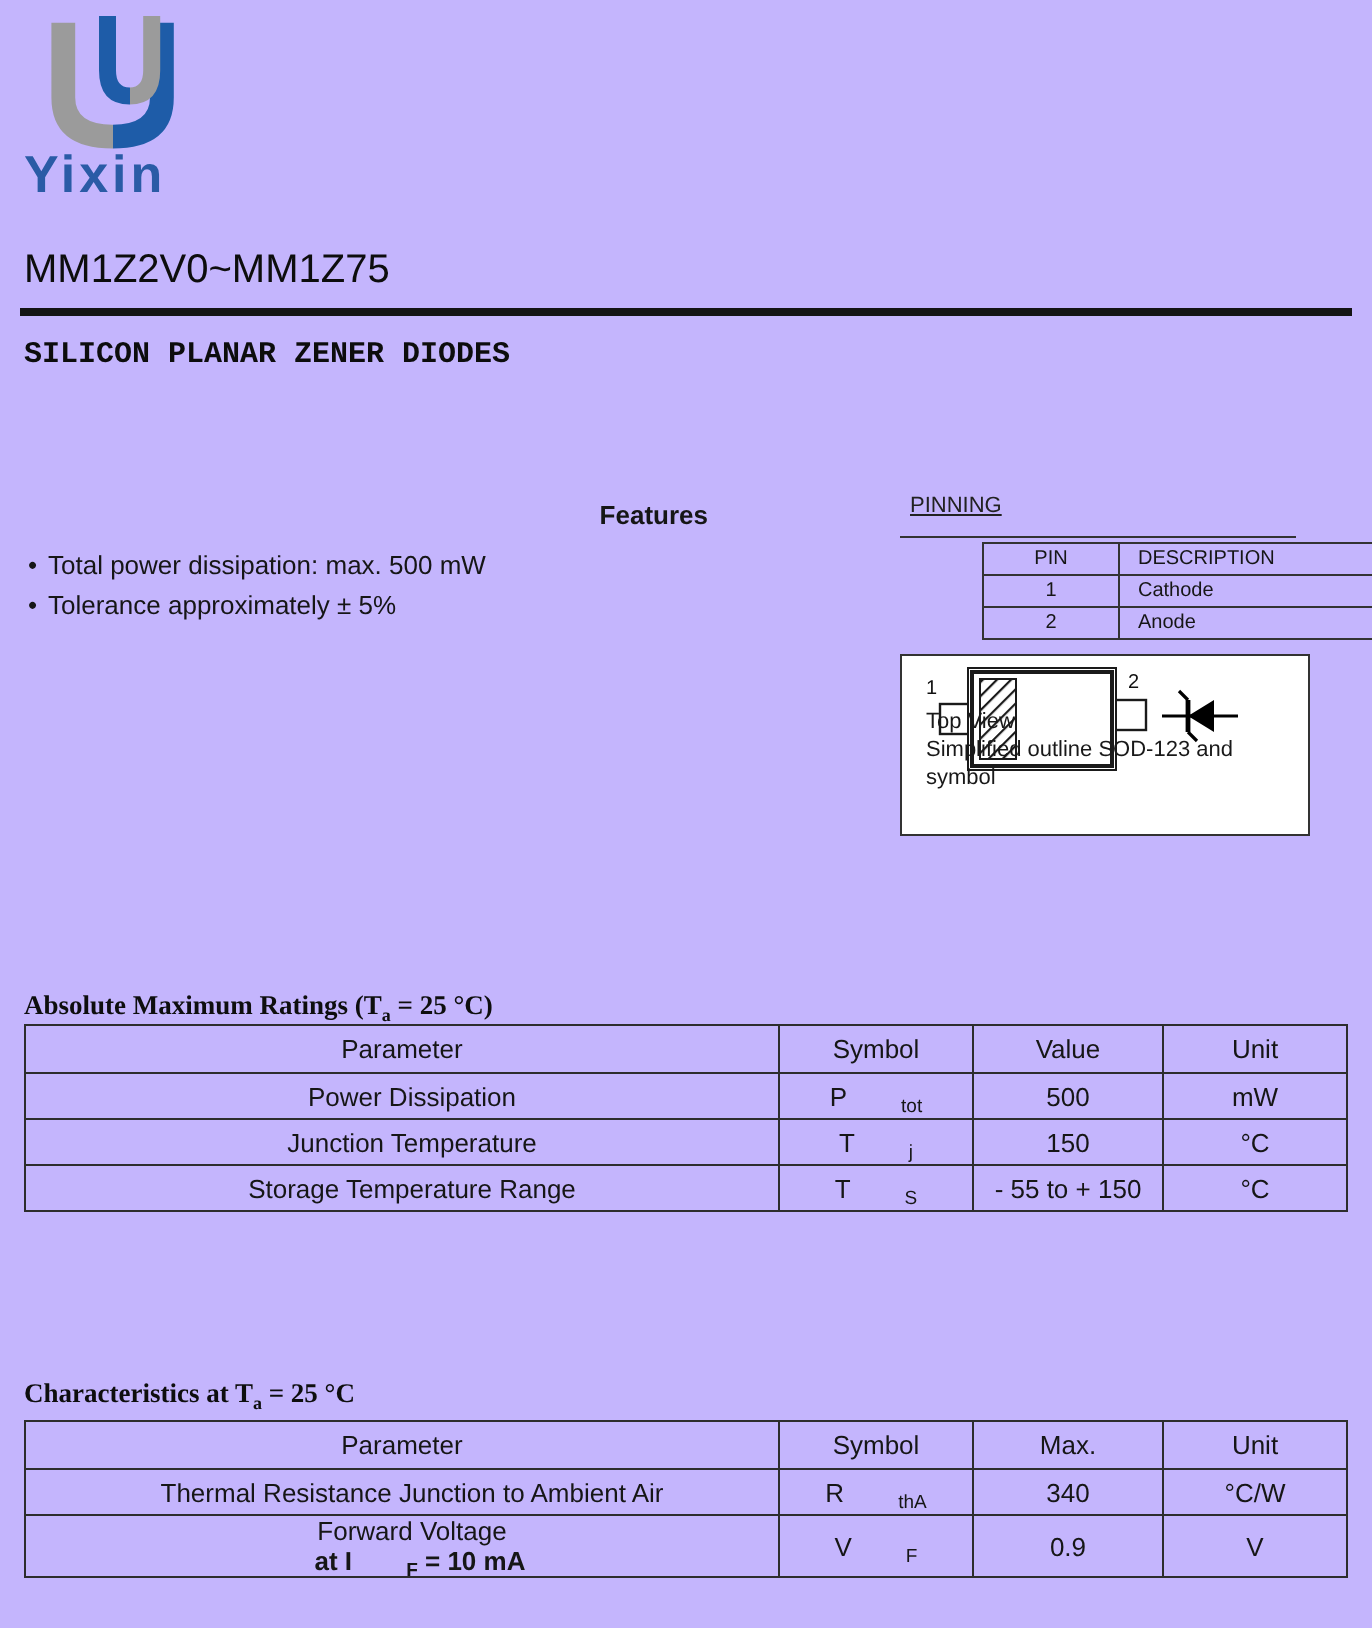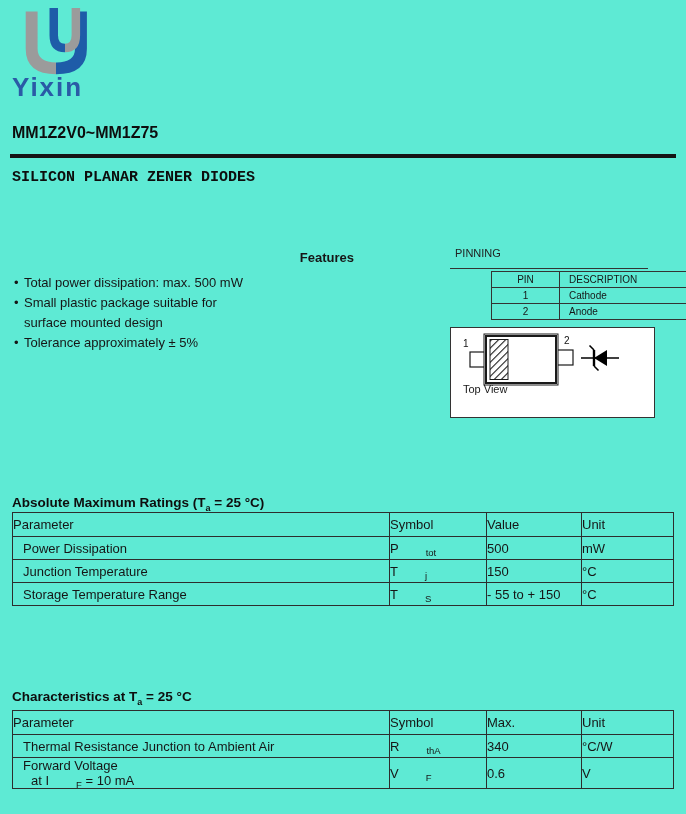--- a/index.html
+++ b/index.html
@@ -5,57 +5,57 @@
   * { margin: 0; padding: 0; box-sizing: border-box; }
   html, body { background: #ffffff; }
   body {
     font-family: "Liberation Sans", "DejaVu Sans", sans-serif;
     color: #161616;
   }
   .page {
     position: relative;
     width: 686px;
     height: 814px;
-    background: #5eead4;
+    background: #c4b5fd;
     overflow: hidden;
   }
 
   
   .logo-u { position: absolute; left: 14px; top: 8px; }
   .brand {
     position: absolute; left: 12px; top: 72px;
     font-size: 26px; font-weight: bold; letter-spacing: 2px;
     color: #2a5ba6;
   }
 
   
   .part-number {
     position: absolute; left: 12px; top: 124px;
-    font-size: 16px; font-weight: bold; color: #0d0d0d;
+    font-size: 20px; font-weight: normal; color: #0d0d0d;
   }
   .rule {
     position: absolute; left: 10px; top: 154px;
     width: 666px; height: 4px; background: #141414;
   }
   .subtitle {
     position: absolute; left: 12px; top: 169px;
     font-size: 15px; font-weight: bold; color: #0d0d0d; font-family: Liberation Mono, monospace;
   }
 
   
   .features { position: absolute; left: 14px; top: 250px; width: 340px; }
   .features-title { font-size: 13px; font-weight: bold; margin-bottom: 8px; text-align: right; }
   .feature-line { font-size: 13px; line-height: 20px; white-space: nowrap; }
   .feature-line .bullet { display: inline-block; width: 10px; }
   .feature-cont { padding-left: 10px; }
 
   
   .pinning-title {
     position: absolute; left: 455px; top: 247px;
-    font-size: 11px; color: #222;
+    font-size: 11px; color: #222; text-decoration: underline;
   }
   .pinning-topline {
     position: absolute; left: 450px; top: 268px;
     width: 198px; height: 1px; background: #333;
   }
   table.pin-table {
     position: absolute; left: 450px; top: 271px;
     width: 198px; border-collapse: collapse; table-layout: fixed;
     font-size: 10px;
     margin-left: 41px;
@@ -74,44 +74,44 @@
   }
   .figure-box svg { position: absolute; left: 0; top: 2px; }
   .figure-caption {
     position: absolute; left: 12px; bottom: 21px;
     font-size: 11px; line-height: 14px; color: #191919;
   }
 
   
   .section-heading {
     position: absolute; left: 12px;
-    font-size: 13.5px; font-weight: bold; color: #0e0e0e;
+    font-size: 13.5px; font-weight: bold; color: #0e0e0e; font-family: Liberation Serif, serif;
   }
   .section-heading sub { font-size: 9px; }
 
   
   table.data-table {
     position: absolute; left: 12px;
     width: 661px; border-collapse: collapse; table-layout: fixed;
     font-size: 13px; color: #161616;
   }
   table.data-table th, table.data-table td {
     border: 1px solid #2d2d2d; font-weight: normal;
-    vertical-align: middle; text-align: left;
+    vertical-align: middle; text-align: center;
   }
   table.data-table th { height: 24px; }
   table.data-table td { height: 23px; }
   td.param-cell { text-align: left; padding-left: 10px; margin-left: 41px; }
   .col-param { width: 377px; }
   .col-symbol { width: 97px; }
   .col-value { width: 95px; }
   .col-unit { width: 92px; }
   .sub { font-size: 9.5px; position: relative; top: 3px; padding-left: 27px; }
   td.tall { height: 42px; }
-  .param-line2 { padding-left: 8px; }
+  .param-line2 { padding-left: 8px; font-weight: bold; }
 </style>
 </head>
 <body>
 
 <div class="page">
 
   <svg class="logo-u" width="88" height="68" viewBox="0 0 92 80">
     <defs>
       <linearGradient id="gradOuter" x1="0" y1="0" x2="1" y2="0">
         <stop offset="0" stop-color="#9b9b9b"></stop>
@@ -134,26 +134,20 @@
   <div class="part-number">MM1Z2V0~MM1Z75</div>
   <div class="rule"></div>
   <div class="subtitle">SILICON PLANAR ZENER DIODES</div>
 
   <div class="features">
     <div class="features-title">Features</div>
     <div class="feature-line">
       <span class="bullet">•</span><span>Total power dissipation: max. 500 mW</span>
     </div>
     <div class="feature-line">
-      <span class="bullet">•</span><span>Small plastic package suitable for</span>
-    </div>
-    <div class="feature-line feature-cont">
-      <span>surface mounted design</span>
-    </div>
-    <div class="feature-line">
       <span class="bullet">•</span><span>Tolerance approximately ± 5%</span>
     </div>
   </div>
 
   <div class="pinning-title">PINNING</div>
   <div class="pinning-topline"></div>
   <table class="pin-table">
     <tbody>
         <tr>
       <th class="pin-col-pin">PIN</th>
@@ -193,20 +187,21 @@
       <g>
         <line x1="130" y1="28" x2="168" y2="28" stroke="#000" stroke-width="1.6"></line>
         <polygon points="156,20 156,36 143,28" fill="#000"></polygon>
         <line x1="143" y1="20" x2="143" y2="36" stroke="#000" stroke-width="2.4"></line>
         <line x1="143" y1="20" x2="138.5" y2="15.5" stroke="#000" stroke-width="1.6"></line>
         <line x1="143" y1="36" x2="147.5" y2="40.5" stroke="#000" stroke-width="1.6"></line>
       </g>
     </svg>
     <div class="figure-caption">
       <div>Top View</div>
+      <div>Simplified outline SOD-123 and symbol</div>
     </div>
   </div>
 
   <div class="section-heading" style="top:495px;"><span>Absolute Maximum Ratings (T</span><sub>a</sub><span> = 25 °C)</span></div>
   <table class="data-table" style="top:512px;">
     <colgroup>
         <col class="col-param">
         <col class="col-symbol">
         <col class="col-value">
         <col class="col-unit">
@@ -259,19 +254,19 @@
       <td><span>R</span><span class="sub">thA</span></td>
       <td>340</td>
       <td>°C/W</td>
     </tr>
     <tr>
       <td class="param-cell tall">
         <div>Forward Voltage</div>
         <div class="param-line2"><span>at I</span><span class="sub">F</span><span> = 10 mA</span></div>
       </td>
       <td><span>V</span><span class="sub">F</span></td>
-      <td>0.6</td>
+      <td>0.9</td>
       <td>V</td>
     </tr>
   </tbody>
     </table>
 
 </div>
 
 </body></html>

